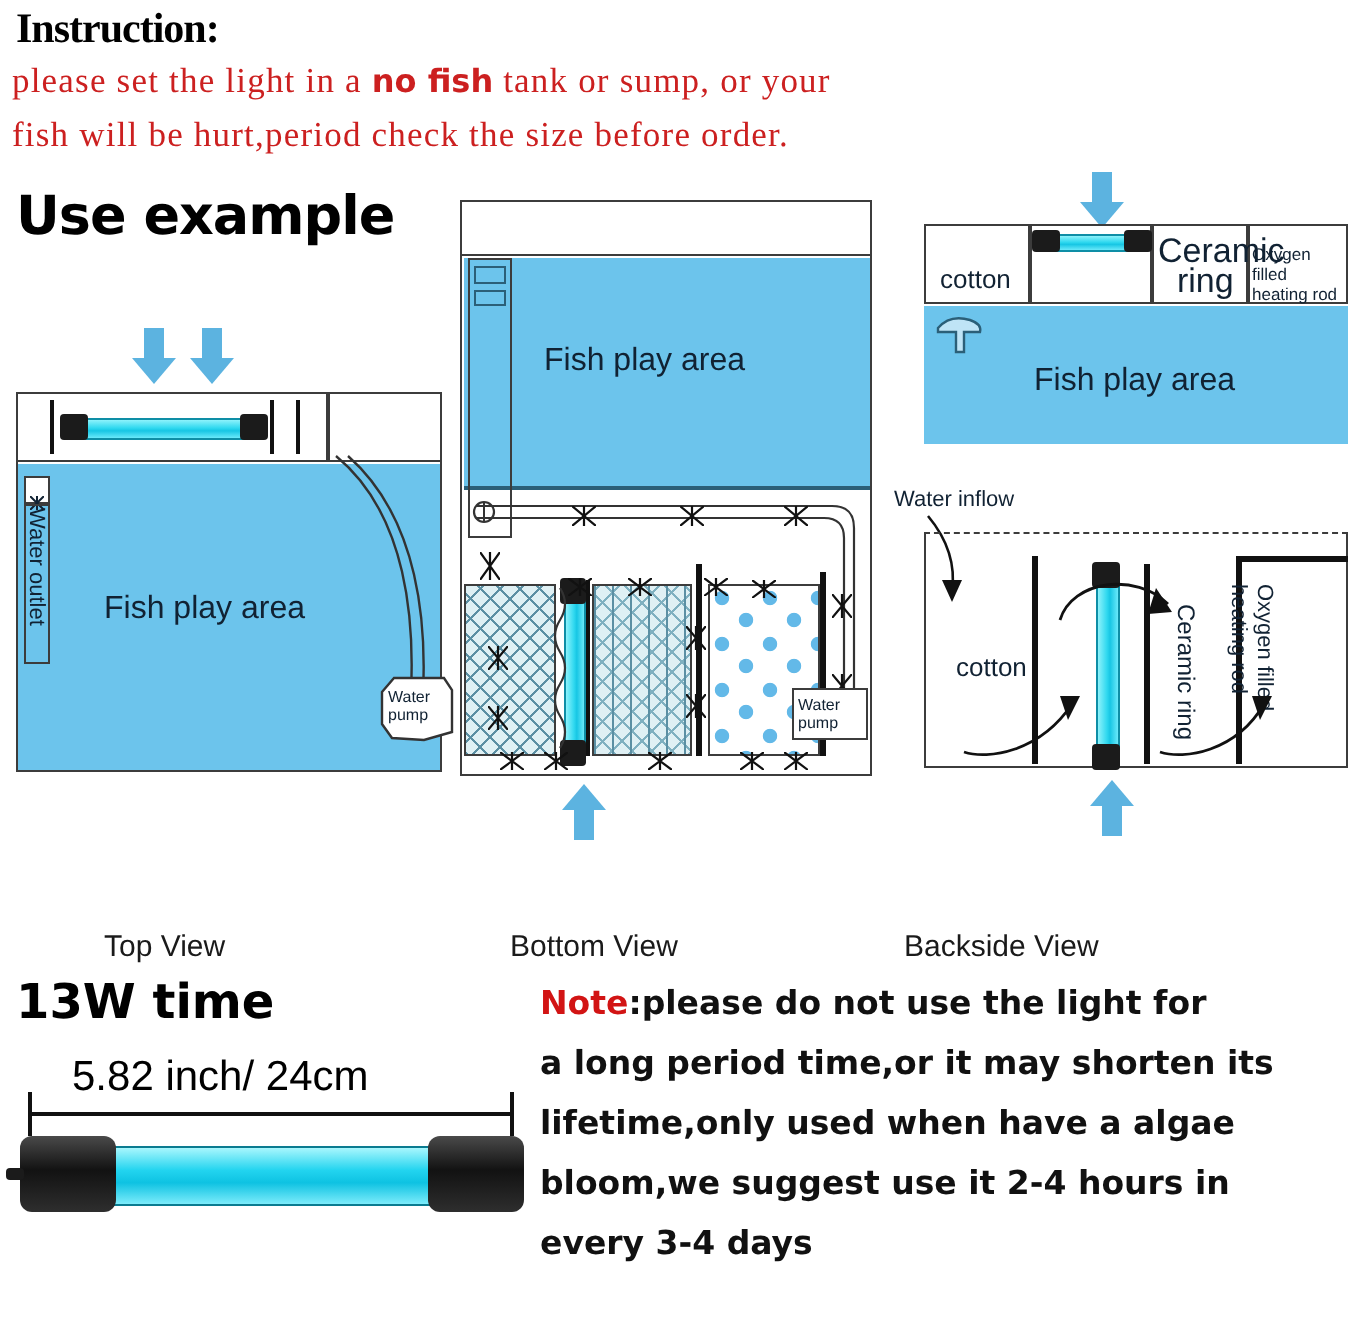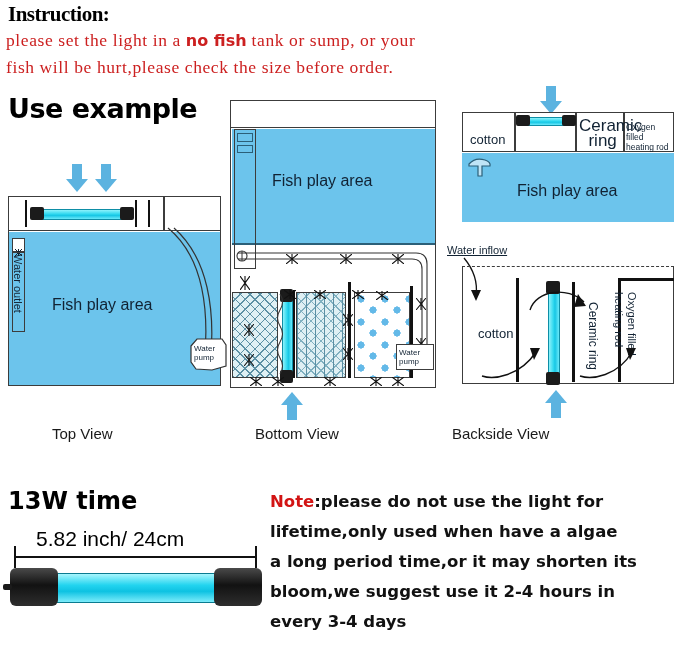--- a/index.html
+++ b/index.html
@@ -50,21 +50,21 @@
       background:linear-gradient(90deg,#8df2fb,#2fd8ef 45%,#17c6e4 60%,#69e9fa);
       border-left:1px solid #0e8ea6;border-right:1px solid #0e8ea6;}
   .lamp-v .cap{position:absolute;left:-2px;width:calc(100% + 4px);height:13px;
       background:#1b1b1b;border-radius:2px;}
   .lamp-v .cap.t{top:-7px;} .lamp-v .cap.b{bottom:-7px;}
 
   .lbl{position:absolute;font-size:13px;color:#123;white-space:nowrap;}
   .lbl-sm{position:absolute;font-size:8px;color:#123;line-height:9px;}
   .vert{transform:rotate(90deg);transform-origin:left top;}
 
-  .viewlabel{position:absolute;font-size:15px;color:#1a1a1a;}
+  .viewlabel{position:absolute;font-size:15px;color:#1a1a1a;margin-top:40px;}
 
   
   .hatch{background-color:#dff0f4;
      background-image:repeating-linear-gradient(45deg,#5b8fa3 0 1px,transparent 1px 7px),
                       repeating-linear-gradient(-45deg,#5b8fa3 0 1px,transparent 1px 7px);
      border:1px solid #3c3c3c;box-sizing:border-box;}
   .vstripe{background-color:#dff0f4;
      background-image:repeating-linear-gradient(90deg,#5b8fa3 0 1px,transparent 1px 9px),
                       repeating-linear-gradient(45deg,#7fb0c0 0 1px,transparent 1px 7px),
                       repeating-linear-gradient(-45deg,#7fb0c0 0 1px,transparent 1px 7px);
@@ -92,21 +92,21 @@
       background:linear-gradient(#4a4a4a,#121212 45%,#2e2e2e);border-radius:6px;}
   .prod-lamp .cap.l{left:-6px;} .prod-lamp .cap.r{right:-6px;}
   .prod-lamp .nub{position:absolute;left:-13px;top:40%;width:9px;height:20%;
       background:#1b1b1b;border-radius:2px;}
 </style>
 </head>
 <body>
 
 <div class="abs" id="instruction-title">Instruction:</div>
 <div class="abs warn-line" id="warn-1"><span>please set the  light   in a </span><span class="nofish">no fish</span><span> tank or sump, or your</span></div>
-<div class="abs warn-line" id="warn-2">fish will be hurt,please check the size before order.</div>
+<div class="abs warn-line" id="warn-2">fish will be hurt,period check the size before order.</div>
 
 <div class="abs" id="use-example-title">Use example</div>
 
 <div class="abs" style="left:8px;top:196px;width:213px;height:190px;">
 
   <div class="arrow-d" style="left:58px;top:-32px;">
       <span class="shaft"></span>
       <span class="head"></span>
     </div>
   <div class="arrow-d" style="left:87px;top:-32px;">
@@ -288,21 +288,21 @@
   <div class="abs" style="left:5px;top:44px;">
     <svg width="26" height="22">
         <path d="M2 8 q6 -7 16 -4 q6 2 5 6 l-8 0 l0 10 l-4 0 l0 -10 l-9 0 Z" stroke="#2b5f78" stroke-width="1.2" fill="#bfe4f6"></path>
       </svg>
   </div>
   <div class="lbl" style="left:55px;top:70px;font-size:16px;">Fish play area</div>
 </div>
 
 <div class="abs" style="left:462px;top:266px;width:212px;height:120px;">
 
-  <div class="lbl" style="left:-15px;top:-22px;font-size:11px;text-decoration:underline;">Water inflow</div>
+  <div class="lbl" style="left:-15px;top:-22px;font-size:11px;">Water inflow</div>
   <svg class="abs" style="left:-4px;top:-10px;" width="40" height="52">
     <path d="M6 2 C 16 14, 20 26, 18 40" stroke="#111" stroke-width="1.3" fill="none"></path>
     <path d="M13 34 L18 45 L23 34 Z" fill="#111"></path>
   </svg>
 
   <div class="abs" style="left:0;top:0;width:212px;height:118px;border:1.5px solid #3c3c3c;border-top:none;box-sizing:border-box;"></div>
   <div class="abs" style="left:0;top:0;width:212px;height:0;border-top:1.5px dashed #3c3c3c;"></div>
 
   <div class="wall" style="left:54px;top:12px;width:3px;height:104px;"></div>
   <div class="wall" style="left:110px;top:16px;width:2.5px;height:100px;"></div>
@@ -346,17 +346,17 @@
 
 <div class="prod-lamp" style="left:16px;top:573px;width:240px;height:28px;">
   <span class="tube"></span>
   <span class="cap l"></span>
   <span class="cap r"></span>
   <span class="nub"></span>
 </div>
 
 <div id="note-block">
   <div><span id="note-word">Note</span><span>:please do not use  the   light  for</span></div>
+  <div>a long period time,or it may shorten its</div>
   <div>lifetime,only used when have a algae</div>
-  <div>a long period time,or it may shorten its</div>
   <div>bloom,we suggest use it 2-4 hours in</div>
   <div>every 3-4 days</div>
 </div>
 
 </body></html>

